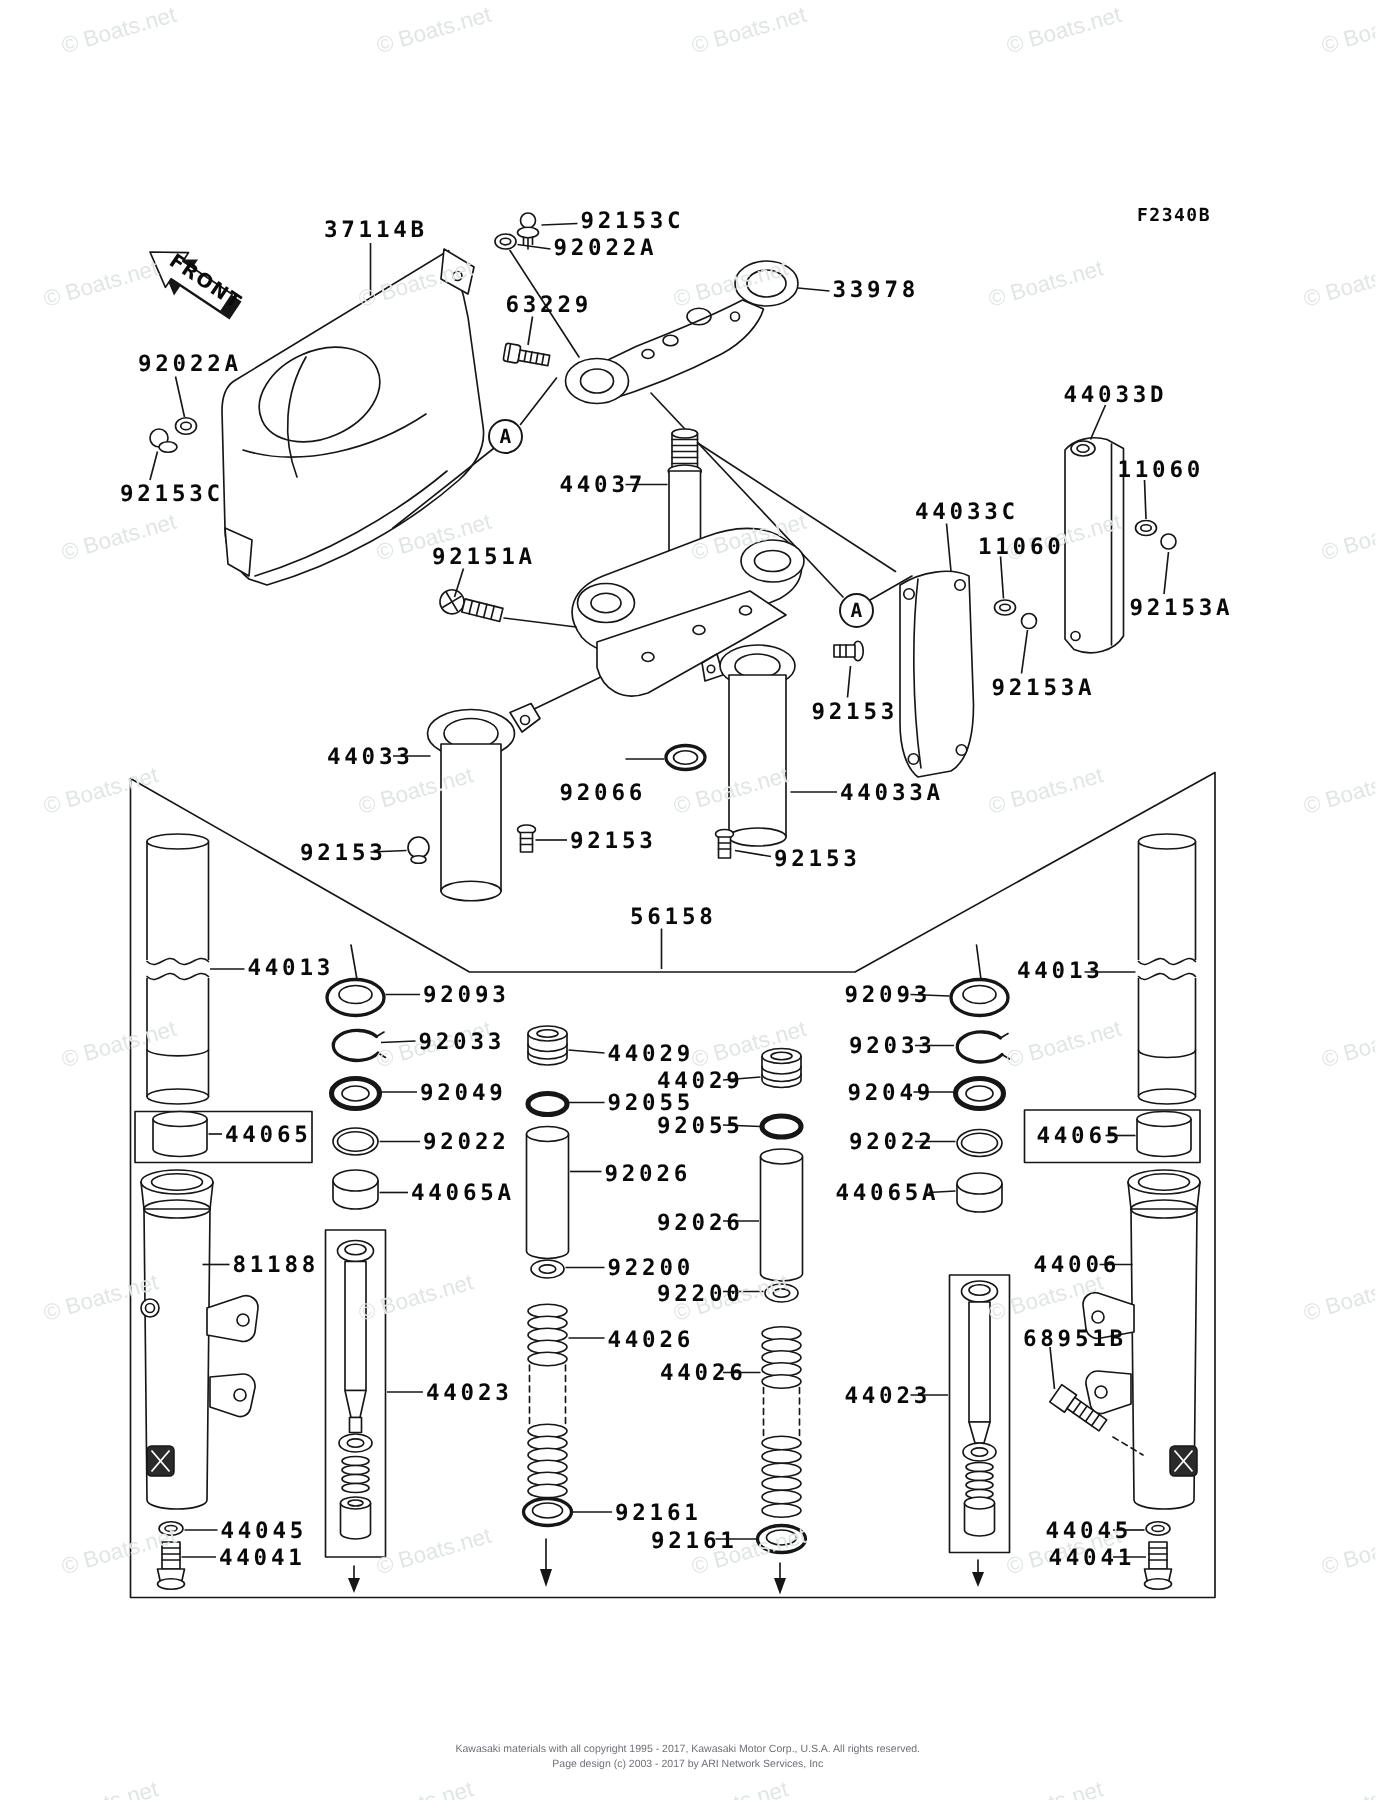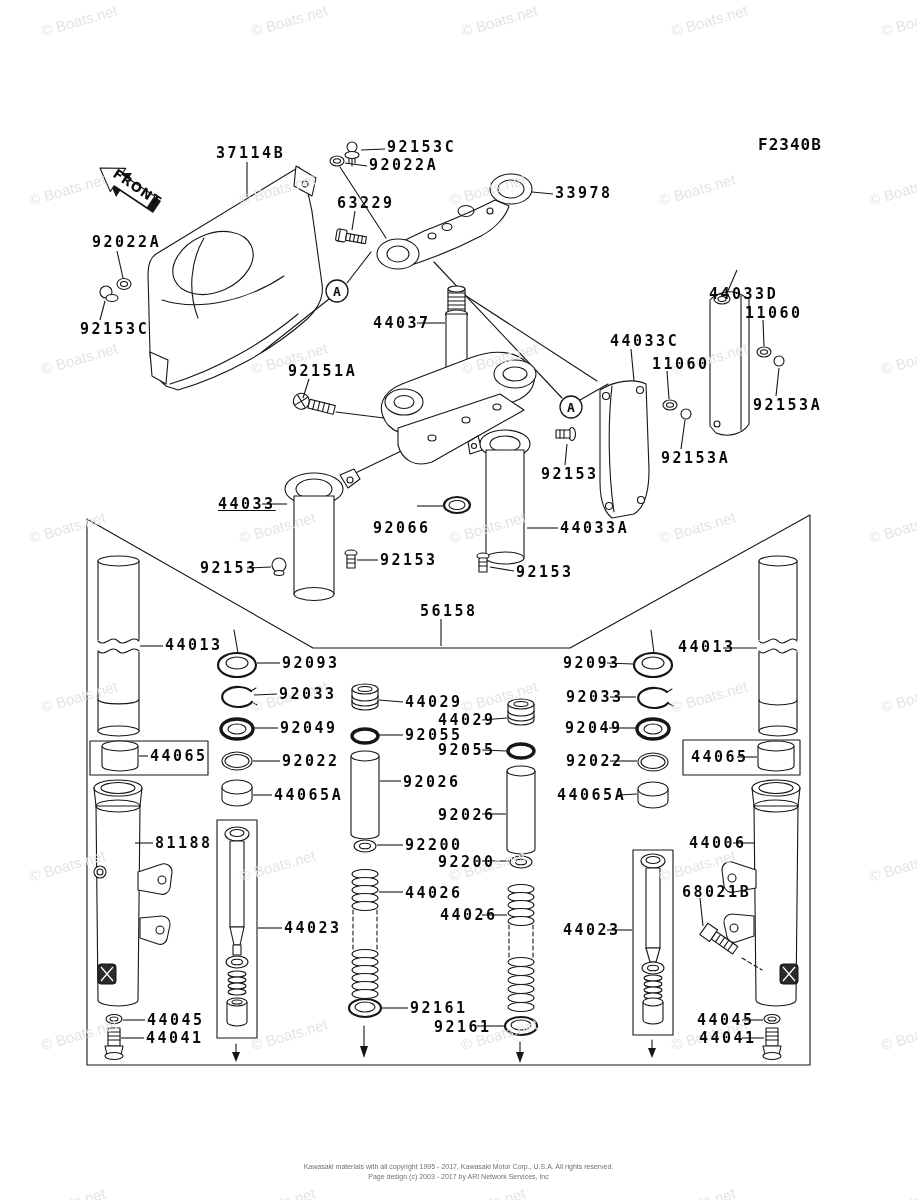--- a/index.html
+++ b/index.html
@@ -4,21 +4,21 @@
 <style>
   html,body{margin:0;padding:0;background:#fff;}
   #stage{position:relative;width:917px;height:1200px;background:#fff;overflow:hidden;
          font-family:"Liberation Sans",sans-serif;}
   
   .wm{position:absolute;font-size:15px;color:#dfe6e3;white-space:nowrap;
       transform:rotate(-16deg);user-select:none;}
   
   .lbl{position:absolute;font-family:"DejaVu Sans Mono",monospace;font-weight:bold;
        font-size:15px;letter-spacing:2.5px;color:#0a0a0a;white-space:nowrap;line-height:1;}
-  .lbl.small{font-size:16px;letter-spacing:1px;}
+  .lbl.small{font-size:12px;letter-spacing:1px;}
   
   svg .s{stroke:#161616;stroke-width:1.1;fill:none;stroke-linejoin:round;stroke-linecap:round;}
   svg .f{stroke:#161616;stroke-width:1.1;fill:#ffffff;stroke-linejoin:round;}
   svg .t2{stroke-width:2.2;}
   svg .t3{stroke-width:3.4;}
   svg .k{fill:#161616;stroke:none;}
   svg .dash{stroke-dasharray:4 3;}
   svg text.callout{font-family:"DejaVu Sans Mono",monospace;font-weight:bold;font-size:13px;fill:#0a0a0a;}
   svg text.front{font-family:"DejaVu Sans",sans-serif;font-weight:bold;font-size:13px;fill:#0a0a0a;letter-spacing:1px;}
   #footer{position:absolute;left:50%;top:1162px;transform:translateX(-50%);
@@ -512,30 +512,30 @@
 
   <div id="label-layer">
       <div class="lbl small" style="left: 758px; top: 137px;">F2340B</div>
       <div class="lbl" style="left: 216px; top: 146px;">37114B</div>
       <div class="lbl" style="left: 387px; top: 140px;">92153C</div>
       <div class="lbl" style="left: 369px; top: 158px;">92022A</div>
       <div class="lbl" style="left: 337px; top: 196px;">63229</div>
       <div class="lbl" style="left: 555px; top: 186px;">33978</div>
       <div class="lbl" style="left: 92px; top: 235px;">92022A</div>
       <div class="lbl" style="left: 80px; top: 322px;">92153C</div>
-      <div class="lbl" style="left: 709px; top: 256px; margin-top: 31px;">44033D</div>
+      <div class="lbl" style="left: 709px; top: 256px;">44033D</div>
       <div class="lbl" style="left: 745px; top: 306px;">11060</div>
       <div class="lbl" style="left: 753px; top: 398px;">92153A</div>
       <div class="lbl" style="left: 373px; top: 316px;">44037</div>
       <div class="lbl" style="left: 288px; top: 364px;">92151A</div>
       <div class="lbl" style="left: 610px; top: 334px;">44033C</div>
       <div class="lbl" style="left: 652px; top: 357px;">11060</div>
       <div class="lbl" style="left: 661px; top: 451px;">92153A</div>
       <div class="lbl" style="left: 541px; top: 467px;">92153</div>
-      <div class="lbl" style="left: 218px; top: 497px; text-decoration: underline;">44033</div>
+      <div class="lbl" style="left: 218px; top: 497px;">44033</div>
       <div class="lbl" style="left: 373px; top: 499px; margin-top: 22px;">92066</div>
       <div class="lbl" style="left: 560px; top: 521px;">44033A</div>
       <div class="lbl" style="left: 200px; top: 561px;">92153</div>
       <div class="lbl" style="left: 380px; top: 553px;">92153</div>
       <div class="lbl" style="left: 516px; top: 565px;">92153</div>
       <div class="lbl" style="left: 420px; top: 604px;">56158</div>
       <div class="lbl" style="left: 165px; top: 638px;">44013</div>
       <div class="lbl" style="left: 282px; top: 656px;">92093</div>
       <div class="lbl" style="left: 279px; top: 687px;">92033</div>
       <div class="lbl" style="left: 280px; top: 721px;">92049</div>
@@ -556,21 +556,21 @@
       <div class="lbl" style="left: 434px; top: 1020px;">92161</div>
       <div class="lbl" style="left: 563px; top: 656px;">92093</div>
       <div class="lbl" style="left: 566px; top: 690px;">92033</div>
       <div class="lbl" style="left: 565px; top: 721px;">92049</div>
       <div class="lbl" style="left: 566px; top: 754px;">92022</div>
       <div class="lbl" style="left: 557px; top: 788px;">44065A</div>
       <div class="lbl" style="left: 678px; top: 640px;">44013</div>
       <div class="lbl" style="left: 691px; top: 750px;">44065</div>
       <div class="lbl" style="left: 155px; top: 836px;">81188</div>
       <div class="lbl" style="left: 689px; top: 836px;">44006</div>
-      <div class="lbl" style="left: 682px; top: 885px;">68021B</div>
+      <div class="lbl" style="left: 682px; top: 885px;">68951B</div>
       <div class="lbl" style="left: 284px; top: 921px;">44023</div>
       <div class="lbl" style="left: 563px; top: 923px;">44023</div>
       <div class="lbl" style="left: 147px; top: 1013px;">44045</div>
       <div class="lbl" style="left: 146px; top: 1031px;">44041</div>
       <div class="lbl" style="left: 697px; top: 1013px;">44045</div>
       <div class="lbl" style="left: 699px; top: 1031px;">44041</div>
     </div>
 
   <div id="footer">
     <div>Kawasaki materials with all copyright 1995 - 2017, Kawasaki Motor Corp., U.S.A. All rights reserved.</div>

